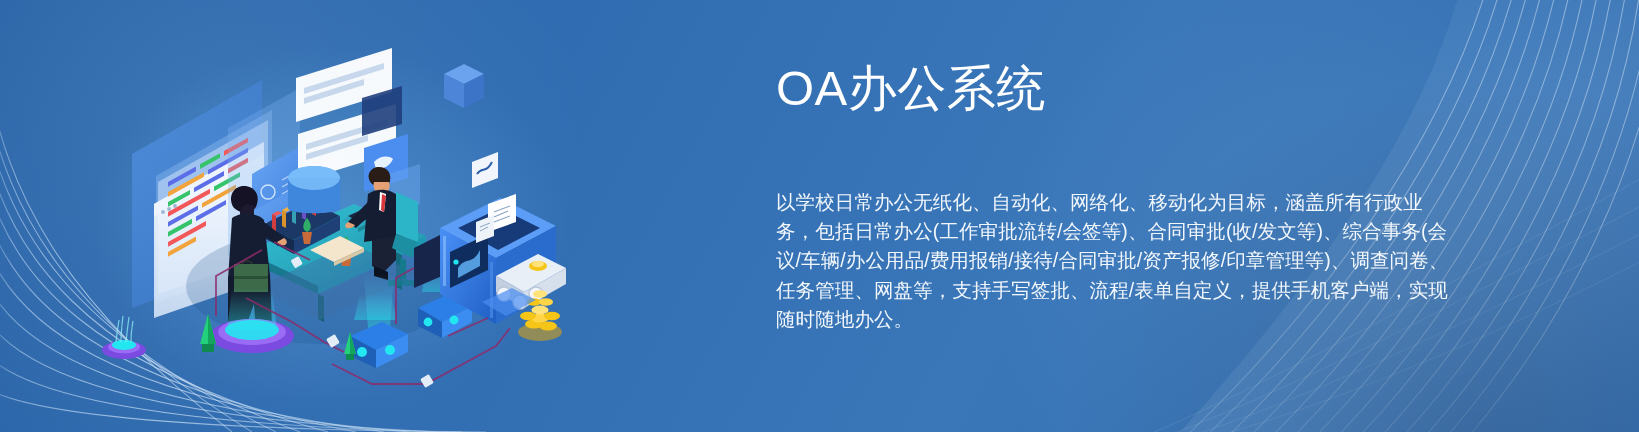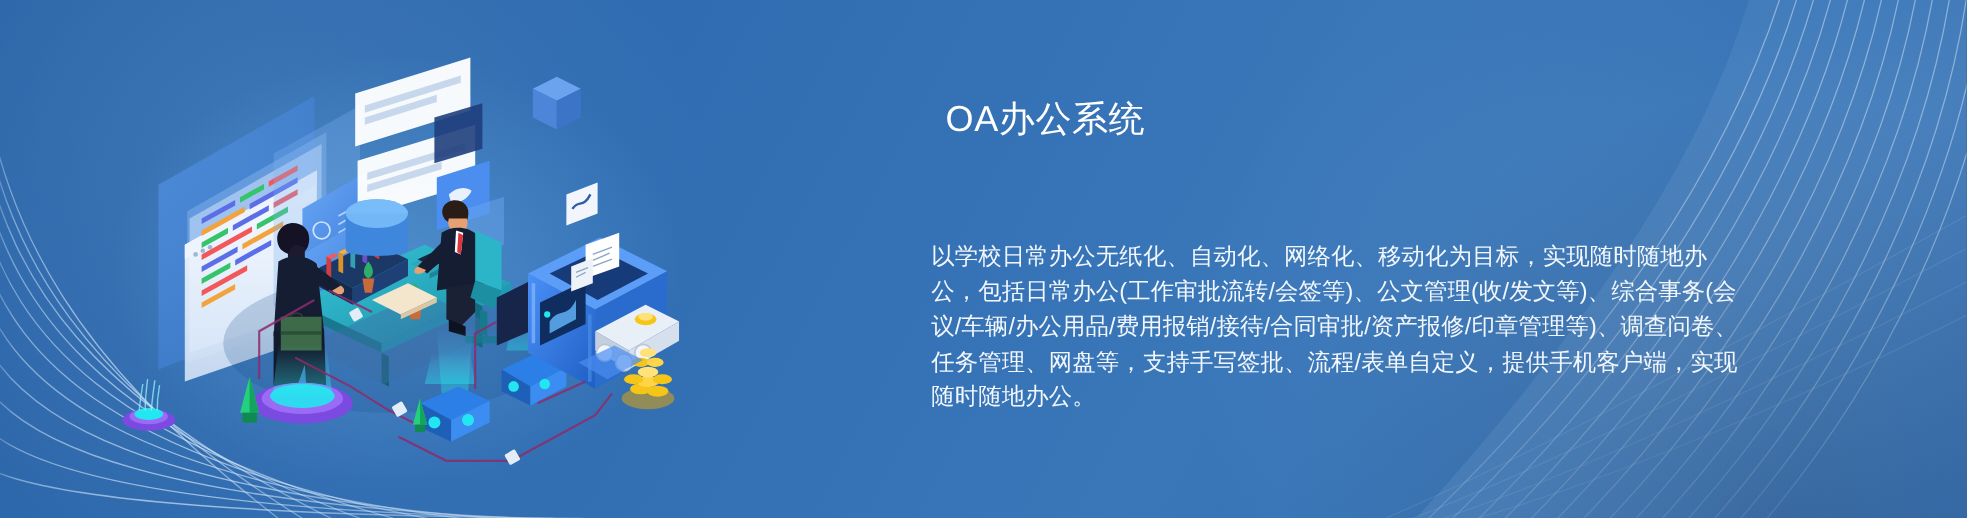--- a/index.html
+++ b/index.html
@@ -58,25 +58,25 @@
 
   
   .copy {
     position: absolute;
     left: 776px;
     top: 62px;
     width: 690px;
   }
   .title {
     color: #ffffff;
-    font-size: 30px;
+    font-size: 49px;
     line-height: 52px;
     font-weight: 400;
     letter-spacing: .5px;
-    margin: 12px;
+    margin: 0;
     padding: 0;
     white-space: nowrap;
   }
   .body-copy {
     margin: 0;
     padding: 0;
     color: #f2f7fc;
     font-size: 19.5px;
     line-height: 29.2px;
     letter-spacing: .1px;
@@ -476,16 +476,16 @@
         <path d="M20 306 C21 296, 22 290, 23 284"></path>
         <path d="M25 306 C25 296, 26 288, 27 280"></path>
         <path d="M30 306 C31 296, 32 288, 33 281"></path>
         <path d="M35 306 C35 296, 36 291, 37 285"></path>
       </g>
     </g>
   </svg>
 
   <div class="copy">
     <h1 class="title">OA办公系统</h1>
-    <p class="body-copy">以学校日常办公无纸化、自动化、网络化、移动化为目标，实现随时随地办公，包括日常办公(工作审批流转/会签等)、公文管理(收/发文等)、综合事务(会议/车辆/办公用品/费用报销/接待/合同审批/资产报修/印章管理等)、调查问卷、任务管理、网盘等，支持手写签批、流程/表单自定义，提供手机客户端，实现随时随地办公。</p>
+    <p class="body-copy">以学校日常办公无纸化、自动化、网络化、移动化为目标，涵盖所有行政业务，包括日常办公(工作审批流转/会签等)、合同审批(收/发文等)、综合事务(会议/车辆/办公用品/费用报销/接待/合同审批/资产报修/印章管理等)、调查问卷、任务管理、网盘等，支持手写签批、流程/表单自定义，提供手机客户端，实现随时随地办公。</p>
   </div>
 
 </div>
 
 </body></html>

